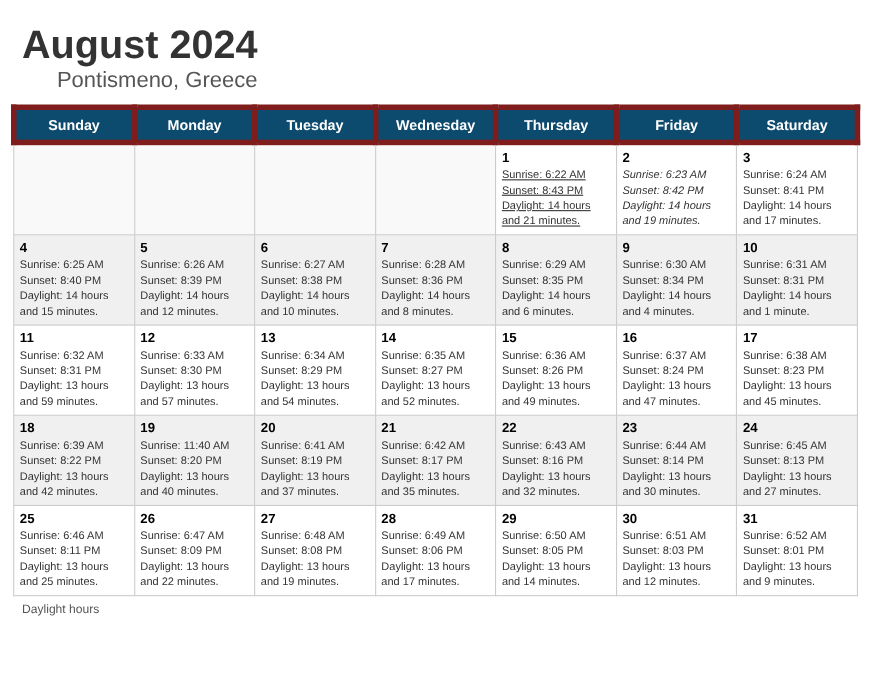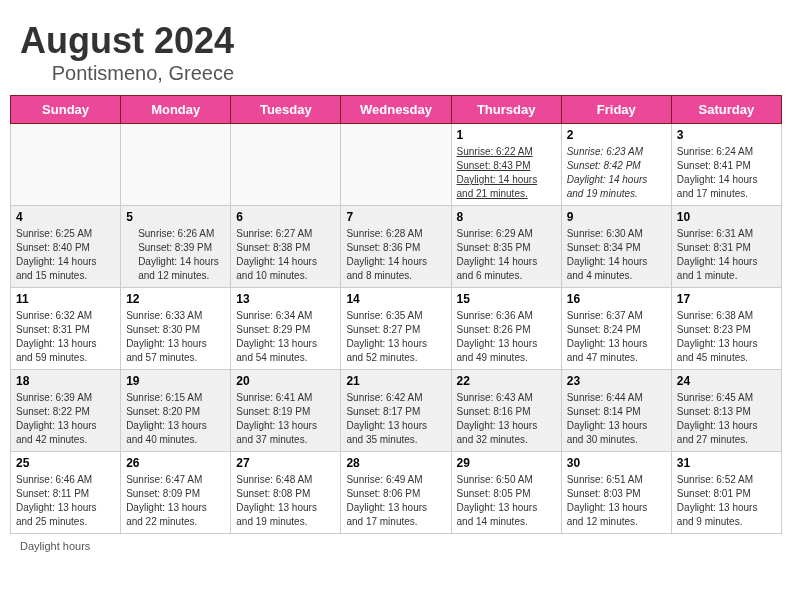--- a/index.html
+++ b/index.html
@@ -49,26 +49,26 @@
     .title-block .location {
       font-size: 20px;
       color: #555;
     }
     .calendar {
       width: 100%;
       border-collapse: collapse;
       margin-top: 5px;
     }
     .calendar th {
-      background-color: #ec4899;
+      background-color: #0c4a6e;
       color: #fff;
       text-align: center;
       padding: 6px 4px;
       font-size: 13px;
-      border: 1px solid #7f1d1d;
+      border: 5px solid #7f1d1d;
     }
     .calendar td {
       width: 14.28%;
       vertical-align: top;
       border: 1px solid #ccc;
       padding: 4px 5px;
       font-size: 10.5px;
       min-height: 80px;
       height: 80px;
       background: #fff;
@@ -146,21 +146,21 @@
       </tr>
       <tr>
         <td class="shaded">
           <span class="day-number">4</span>
           <div class="day-info" style="white-space: pre-line;">Sunrise: 6:25 AM
 Sunset: 8:40 PM
 Daylight: 14 hours and 15 minutes.</div>
         </td>
         <td class="shaded">
           <span class="day-number">5</span>
-          <div class="day-info" style="white-space: pre-line; margin-left: 12px;">Sunrise: 6:26 AM
+          <div class="day-info" style="white-space: pre-line;">Sunrise: 6:26 AM
 Sunset: 8:39 PM
 Daylight: 14 hours and 12 minutes.</div>
         </td>
         <td class="shaded">
           <span class="day-number">6</span>
           <div class="day-info" style="white-space: pre-line;">Sunrise: 6:27 AM
 Sunset: 8:38 PM
 Daylight: 14 hours and 10 minutes.</div>
         </td>
         <td class="shaded">
@@ -234,21 +234,21 @@
       </tr>
       <tr>
         <td class="shaded">
           <span class="day-number">18</span>
           <div class="day-info" style="white-space: pre-line;">Sunrise: 6:39 AM
 Sunset: 8:22 PM
 Daylight: 13 hours and 42 minutes.</div>
         </td>
         <td class="shaded">
           <span class="day-number">19</span>
-          <div class="day-info" style="white-space: pre-line;">Sunrise: 6:15 AM
+          <div class="day-info" style="white-space: pre-line;">Sunrise: 11:40 AM
 Sunset: 8:20 PM
 Daylight: 13 hours and 40 minutes.</div>
         </td>
         <td class="shaded">
           <span class="day-number">20</span>
           <div class="day-info" style="white-space: pre-line;">Sunrise: 6:41 AM
 Sunset: 8:19 PM
 Daylight: 13 hours and 37 minutes.</div>
         </td>
         <td class="shaded">

